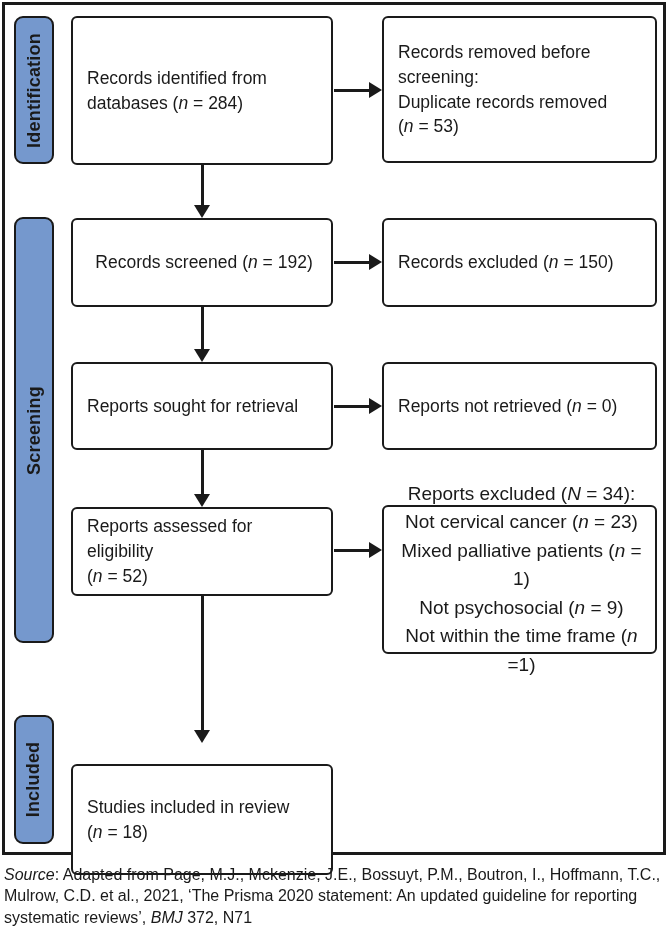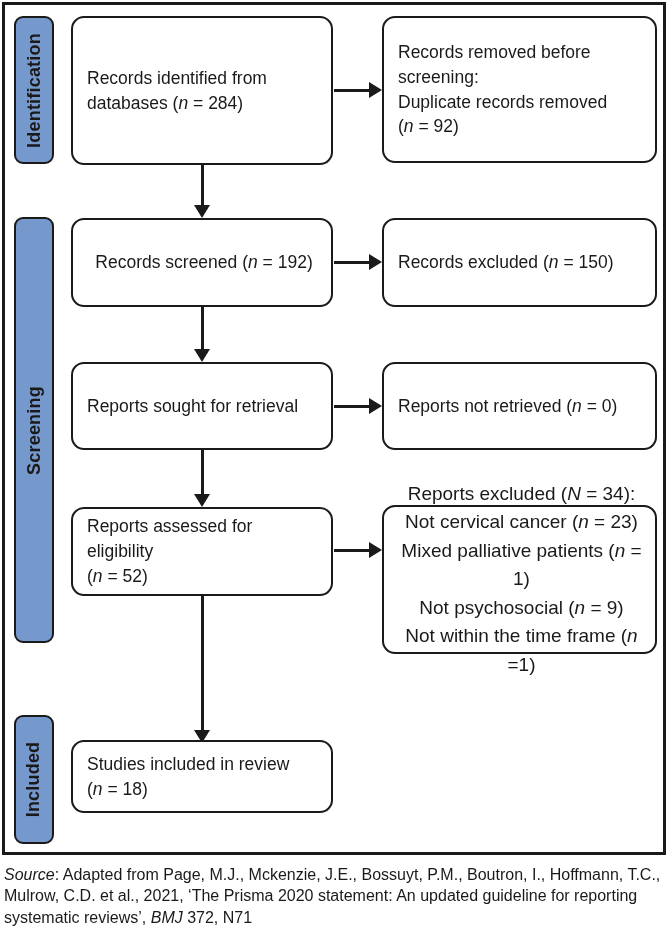--- a/index.html
+++ b/index.html
@@ -48,41 +48,41 @@
   }
   .stage.identification { top: 16px;  height: 148px; }
   .stage.screening      { top: 217px; height: 426px; }
   .stage.included       { top: 715px; height: 129px; }
 
   
   .fbox {
     position: absolute;
     background: #ffffff;
     border: 2.5px solid var(--line, #1a1a1a);
-    border-radius: 13px;
+    border-radius: 6px;
     box-sizing: border-box;
     display: flex;
     flex-direction: column;
     justify-content: center;
     padding: 8px 10px 8px 14px;
     font-size: 17.5px;
     line-height: 1.42;
     text-align: left;
   }
   .col-left  { left: 71px;  width: 262px; }
   .col-right { left: 382px; width: 275px; }
   .b-identified    { top: 16px;  height: 149px; }
   .b-removed       { top: 16px;  height: 147px; }
   .b-screened      { top: 218px; height: 89px; align-items: center; }
   .b-excl-screen   { top: 218px; height: 89px; }
   .b-sought        { top: 362px; height: 88px; }
   .b-not-retrieved { top: 362px; height: 88px; }
   .b-assessed      { top: 507px; height: 89px; }
   .b-excl-elig     { top: 505px; height: 149px; font-size: 19px; line-height: 1.5; text-align: center; }
-  .b-included      { top: 740px; height: 73px; }
+  .b-included      { top: 764px; height: 111px; }
 
   
   .varrow {
     position: absolute;
     left: 201px;
     width: 2.5px;
     background: var(--line, #1a1a1a);
   }
   .varrow::after {
     content: "";
@@ -154,21 +154,21 @@
 
   <div class="fbox col-left b-identified">
       <div><span>Records identified from</span></div>
       <div><span>databases (</span><i>n</i><span> = 284)</span></div>
     </div>
   <div class="harrow h1"></div>
   <div class="fbox col-right b-removed">
       <div><span>Records removed before</span></div>
       <div><span>screening:</span></div>
       <div><span>Duplicate records removed</span></div>
-      <div><span>(</span><i>n</i><span> = 92)</span></div>
+      <div><span>(</span><i>n</i><span> = 53)</span></div>
     </div>
 
   <div class="varrow v1"></div>
 
   <div class="fbox col-left b-screened">
       <div><span>Records screened (</span><i>n</i><span> = 192)</span></div>
     </div>
   <div class="harrow h2"></div>
   <div class="fbox col-right b-excl-screen">
       <div><span>Records excluded (</span><i>n</i><span> = 150)</span></div>

